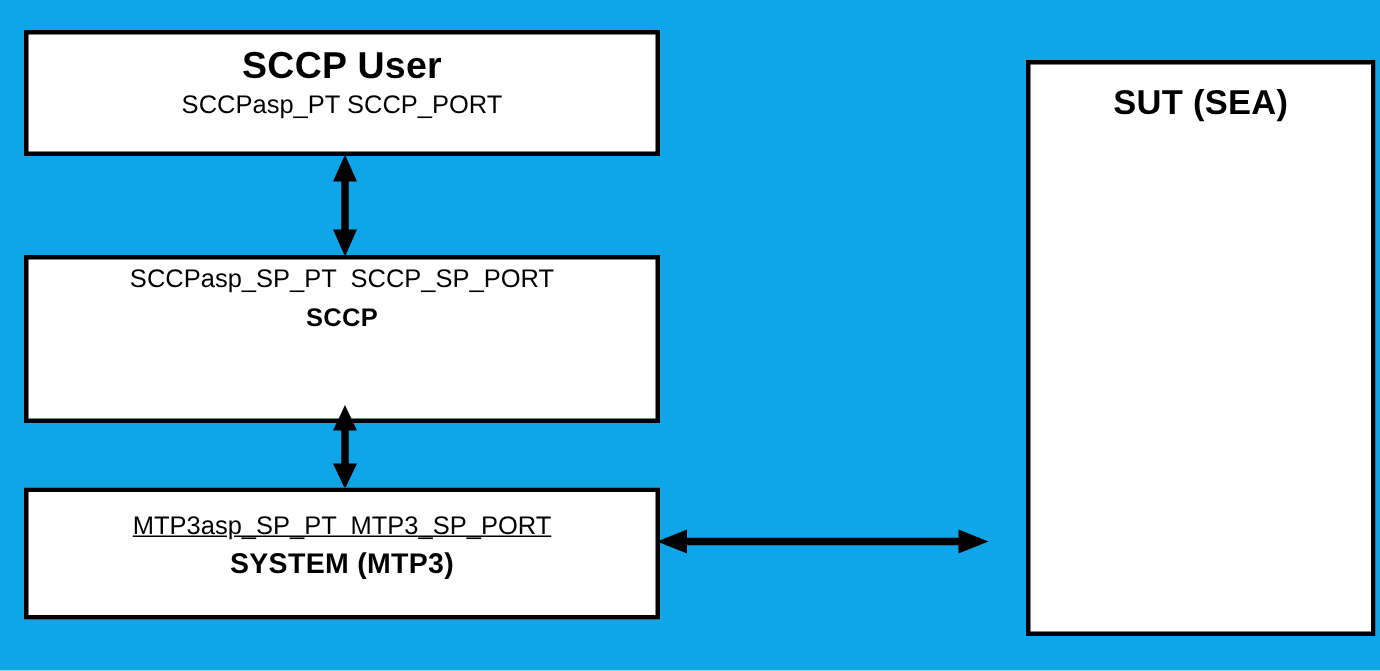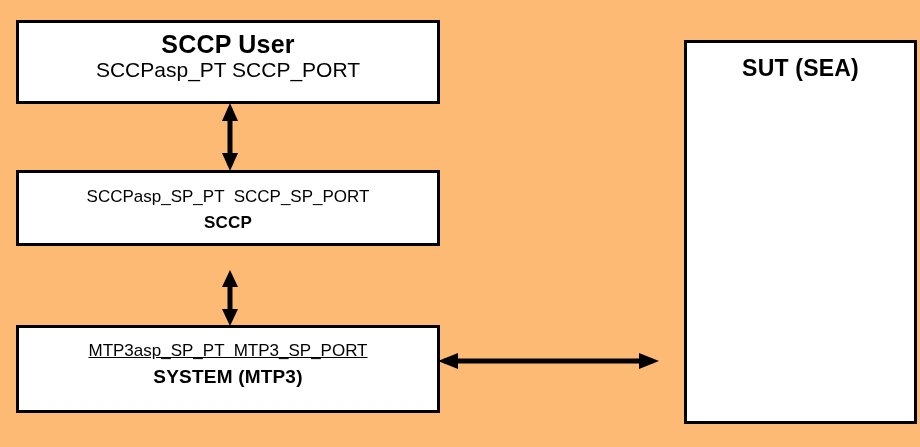--- a/index.html
+++ b/index.html
@@ -8,21 +8,21 @@
     background: #ffffff;
   }
   body {
     font-family: "Liberation Sans", sans-serif;
     -webkit-font-smoothing: antialiased;
   }
   #canvas {
     position: relative;
     width: 920px;
     height: 447px;
-    background: #fdba74;
+    background: #0ea5e9;
     overflow: hidden;
   }
 
   .node-box {
     position: absolute;
     box-sizing: border-box;
     background: #ffffff;
     border: 3px solid #000000;
     display: flex;
     flex-direction: column;
@@ -45,29 +45,29 @@
 
   
   #box-sccp-user {
     left: 16px;
     top: 20px;
     width: 424px;
     height: 84px;
     padding-top: 6px;
   }
   #box-sccp-user .node-title { font-size: 25px; line-height: 30px; }
-  #box-sccp-user .node-sub   { font-size: 21px; line-height: 22px; }
+  #box-sccp-user .node-sub   { font-size: 17px; line-height: 22px; }
 
   
   #box-sccp {
     left: 16px;
     top: 170px;
     width: 424px;
-    height: 76px;
-    padding-top: 12px;
+    height: 112px;
+    padding-top: 1px;
   }
   #box-sccp .node-title { font-size: 17px; line-height: 30px; }
   #box-sccp .node-sub   { font-size: 17px; line-height: 23px; }
 
   
   #box-system-mtp3 {
     left: 16px;
     top: 325px;
     width: 424px;
     height: 88px;

